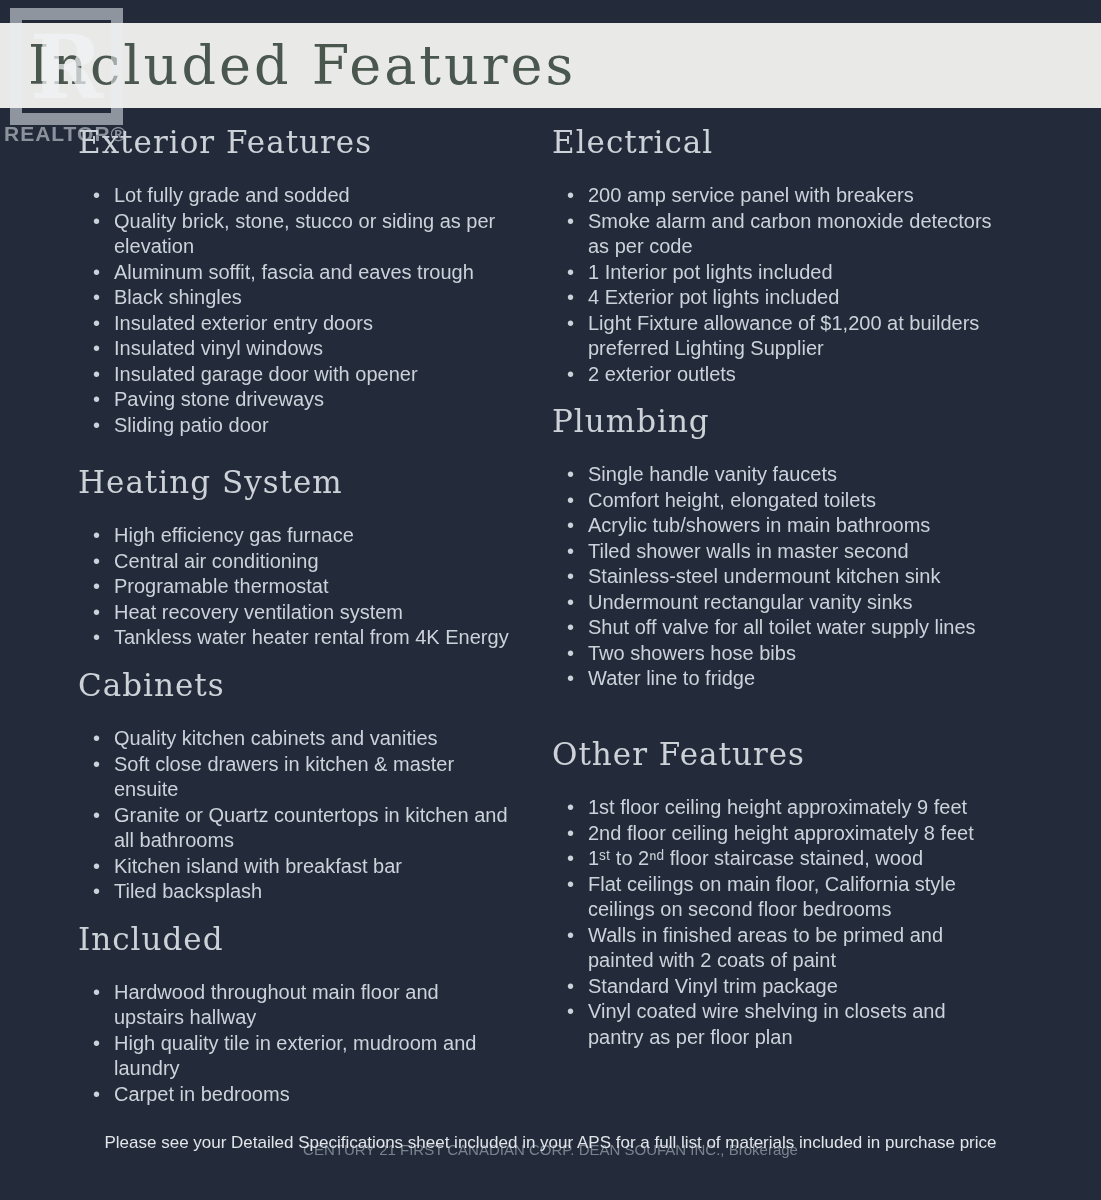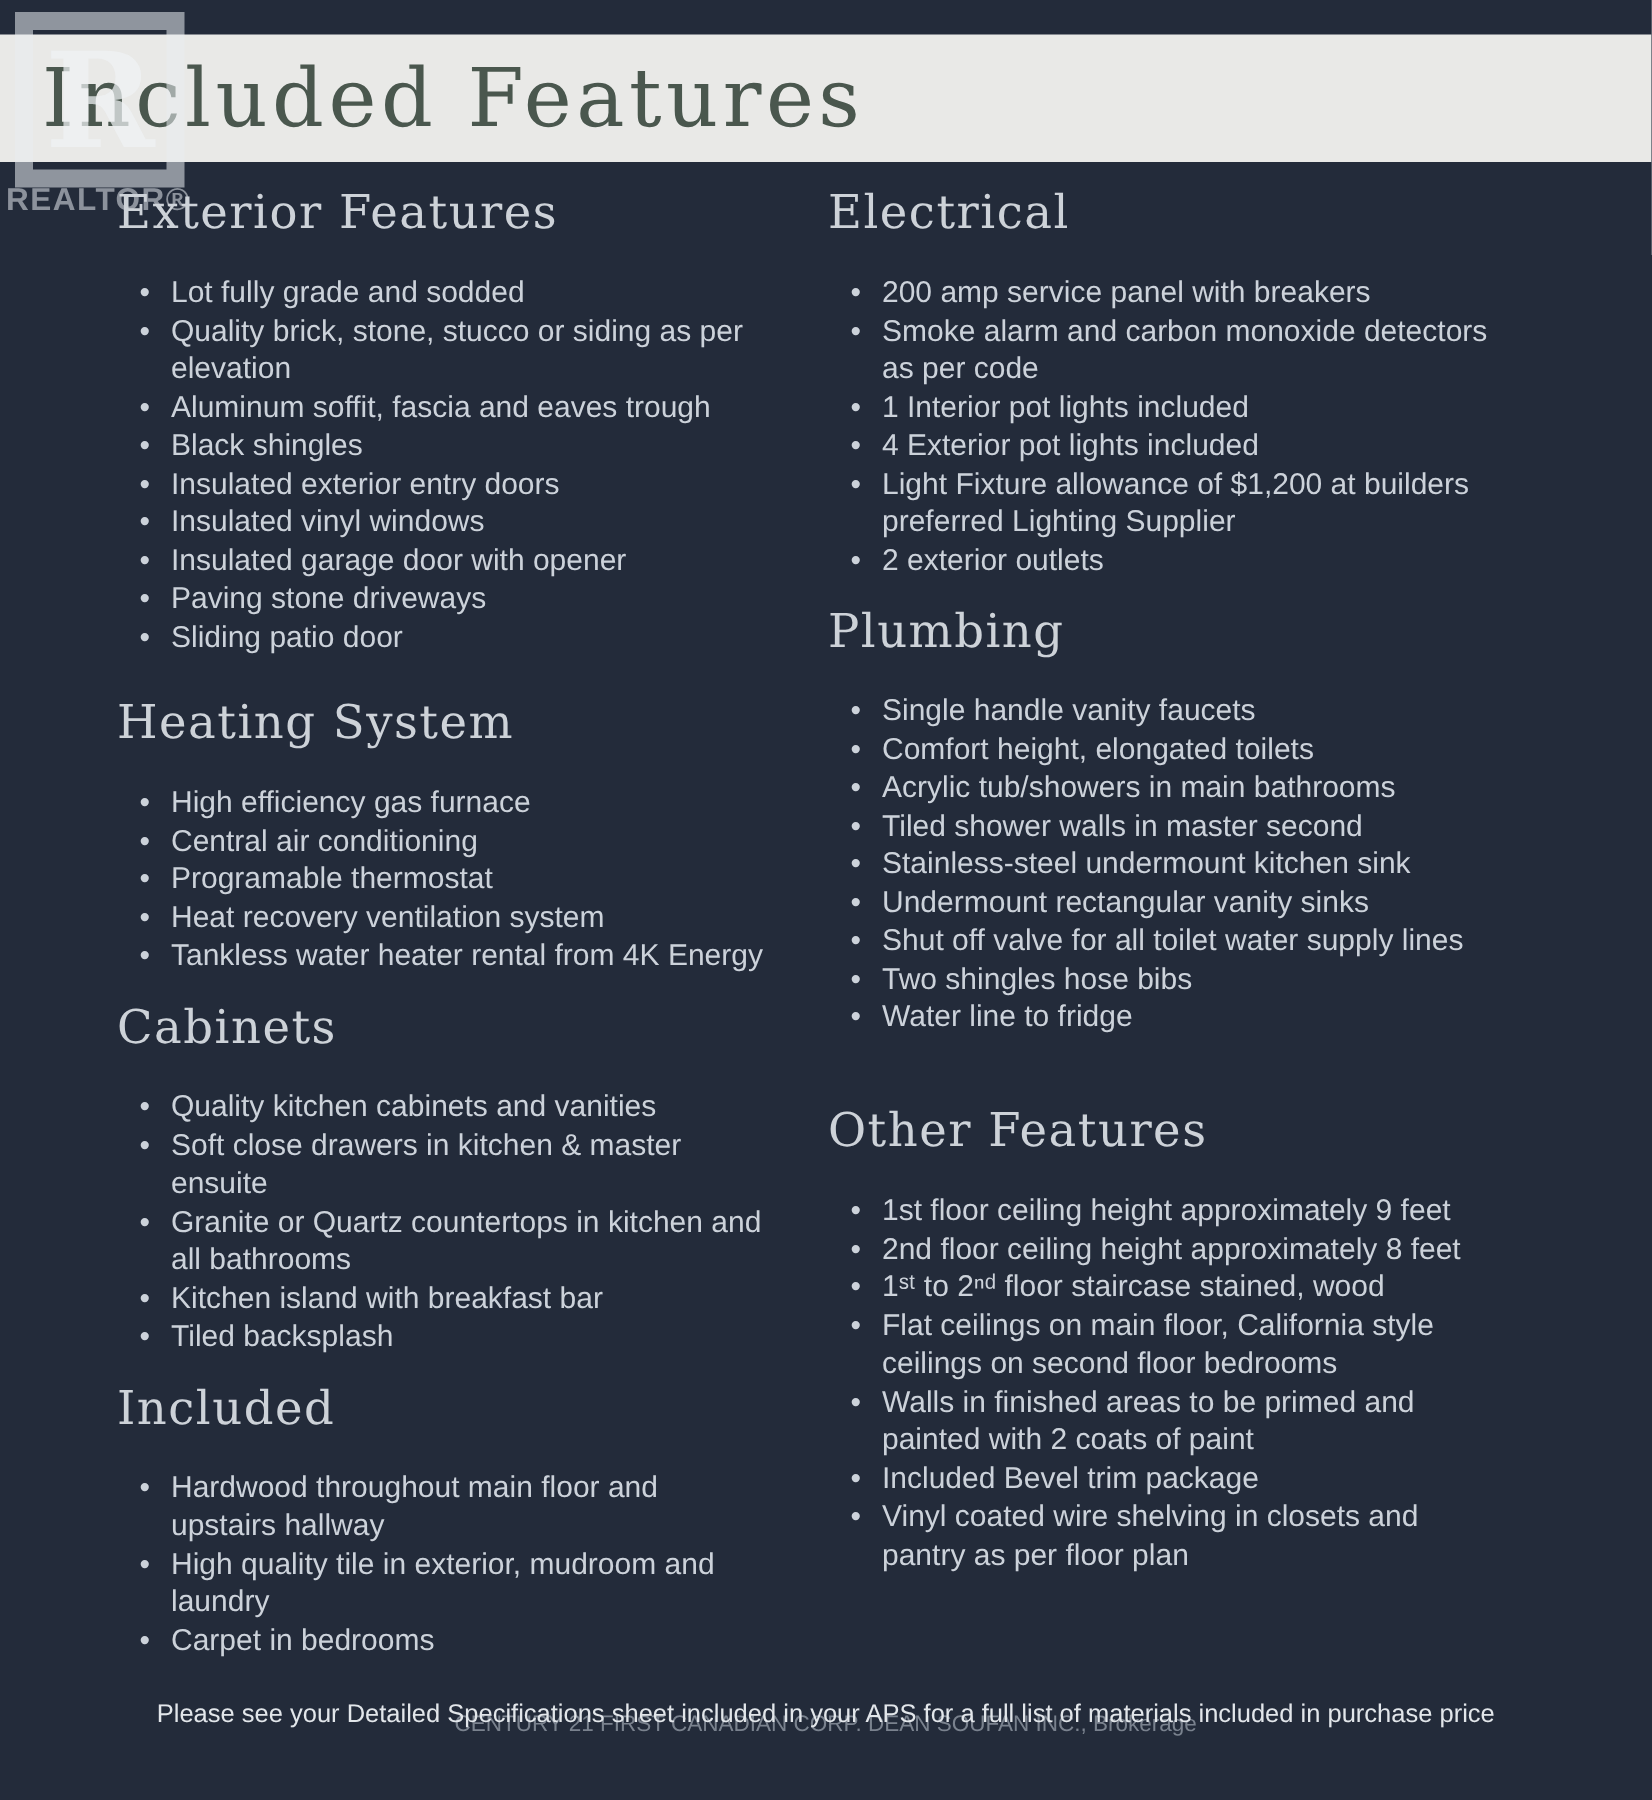--- a/index.html
+++ b/index.html
@@ -195,34 +195,34 @@
 
     <h2 class="section-title mt-head-sm">Plumbing</h2>
     <ul class="feature-list mt-list">
         <li>Single handle vanity faucets</li>
         <li>Comfort height, elongated toilets</li>
         <li>Acrylic tub/showers in main bathrooms</li>
         <li>Tiled shower walls in master second</li>
         <li>Stainless-steel undermount kitchen sink</li>
         <li>Undermount rectangular vanity sinks</li>
         <li>Shut off valve for all toilet water supply lines</li>
-        <li>Two shingles hose bibs</li>
+        <li>Two showers hose bibs</li>
         <li>Water line to fridge</li>
       </ul>
 
     <h2 class="section-title mt-head-lg">Other Features</h2>
     <ul class="feature-list mt-list">
         <li>1st floor ceiling height approximately 9 feet</li>
         <li>2nd floor ceiling height approximately 8 feet</li>
         <li>1ˢᵗ to 2ⁿᵈ floor staircase stained, wood</li>
         <li>Flat ceilings on main floor, California style
 ceilings on second floor bedrooms</li>
         <li>Walls in finished areas to be primed and
 painted with 2 coats of paint</li>
-        <li>Included Bevel trim package</li>
+        <li>Standard Vinyl trim package</li>
         <li>Vinyl coated wire shelving in closets and
 pantry as per floor plan</li>
       </ul>
   </div>
 
   <div class="footer-watermark">CENTURY 21 FIRST CANADIAN CORP. DEAN SOUFAN INC., Brokerage</div>
   <div class="footer-note">Please see your Detailed Specifications sheet included in your APS for a full list of materials included in purchase price</div>
 
 </div>
 

